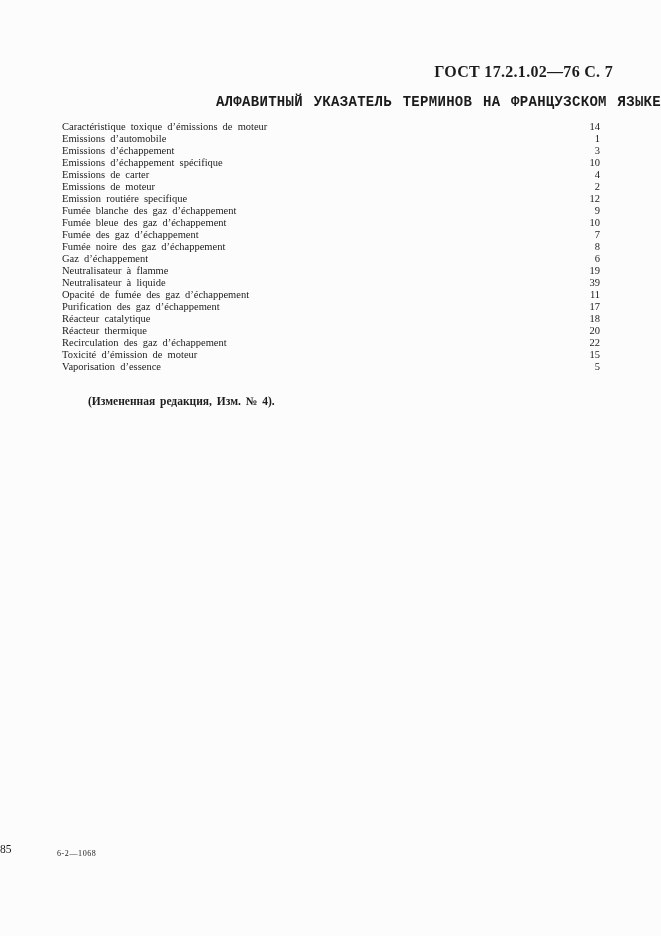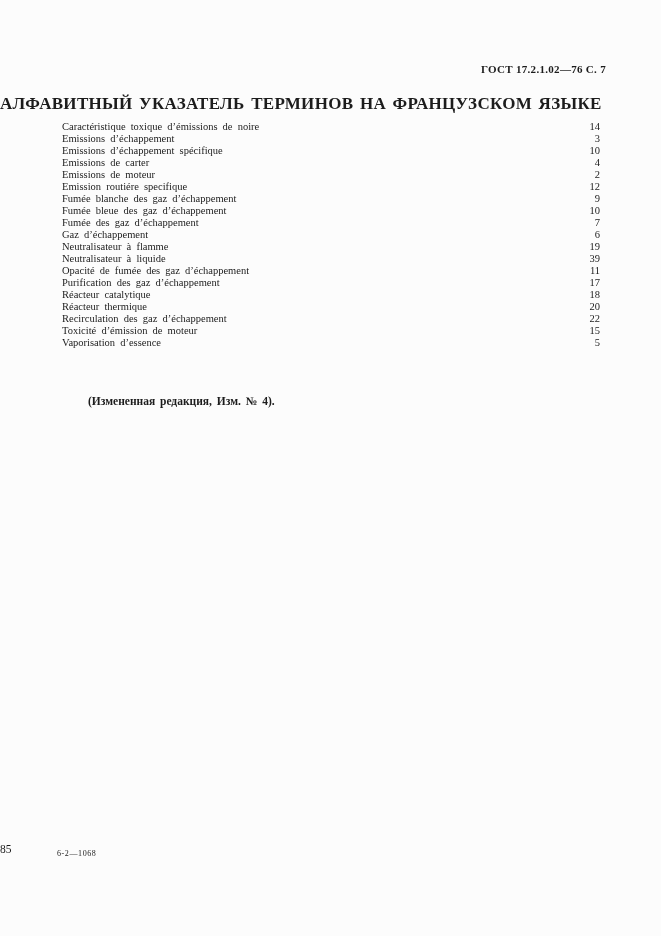--- a/index.html
+++ b/index.html
@@ -12,37 +12,38 @@
     width: 661px;
     height: 936px;
     background: #fcfcfc;
     font-family: "Liberation Serif", serif;
     color: #1c1c1c;
     overflow: hidden;
   }
   .doc-header {
     position: absolute;
     top: 63px;
-    right: 55px;
+    right: 48px;
     font-weight: bold;
-    font-size: 11px;
+    font-size: 16px;
     letter-spacing: 0.3px;
     white-space: nowrap;
   }
   .doc-title {
     position: absolute;
     top: 94px;
     left: 0;
     width: 100%;
     margin: 0;
-    text-align: left;
-    font-size: 17px;
+    text-align: right;
+    font-size: 14px;
     font-weight: bold;
     letter-spacing: 0.3px;
     word-spacing: 2px;
+    font-family: Liberation Mono, monospace;
   }
   .index-list {
     position: absolute;
     top: 121px;
     left: 62px;
     right: 61px;
   }
   .index-row {
     display: flex;
     justify-content: space-between;
@@ -86,22 +87,26 @@
 </head>
 <body>
 
 <div class="page">
   <div class="doc-header">ГОСТ 17.2.1.02—76 С. 7</div>
 
   <h1 class="doc-title">АЛФАВИТНЫЙ УКАЗАТЕЛЬ ТЕРМИНОВ НА ФРАНЦУЗСКОМ ЯЗЫКЕ</h1>
 
   <div class="index-list">
       <div class="index-row">
-        <span class="index-term">Caractéristique toxique d’émissions de noire</span>
+        <span class="index-term">Caractéristique toxique d’émissions de moteur</span>
         <span class="index-number">14</span>
+      </div>
+      <div class="index-row">
+        <span class="index-term">Emissions d’automobile</span>
+        <span class="index-number">1</span>
       </div>
       <div class="index-row">
         <span class="index-term">Emissions d’échappement</span>
         <span class="index-number">3</span>
       </div>
       <div class="index-row">
         <span class="index-term">Emissions d’échappement spécifique</span>
         <span class="index-number">10</span>
       </div>
       <div class="index-row">
@@ -120,20 +125,24 @@
         <span class="index-term">Fumée blanche des gaz d’échappement</span>
         <span class="index-number">9</span>
       </div>
       <div class="index-row">
         <span class="index-term">Fumée bleue des gaz d’échappement</span>
         <span class="index-number">10</span>
       </div>
       <div class="index-row">
         <span class="index-term">Fumée des gaz d’échappement</span>
         <span class="index-number">7</span>
+      </div>
+      <div class="index-row">
+        <span class="index-term">Fumée noire des gaz d’échappement</span>
+        <span class="index-number">8</span>
       </div>
       <div class="index-row">
         <span class="index-term">Gaz d’échappement</span>
         <span class="index-number">6</span>
       </div>
       <div class="index-row">
         <span class="index-term">Neutralisateur à flamme</span>
         <span class="index-number">19</span>
       </div>
       <div class="index-row">

